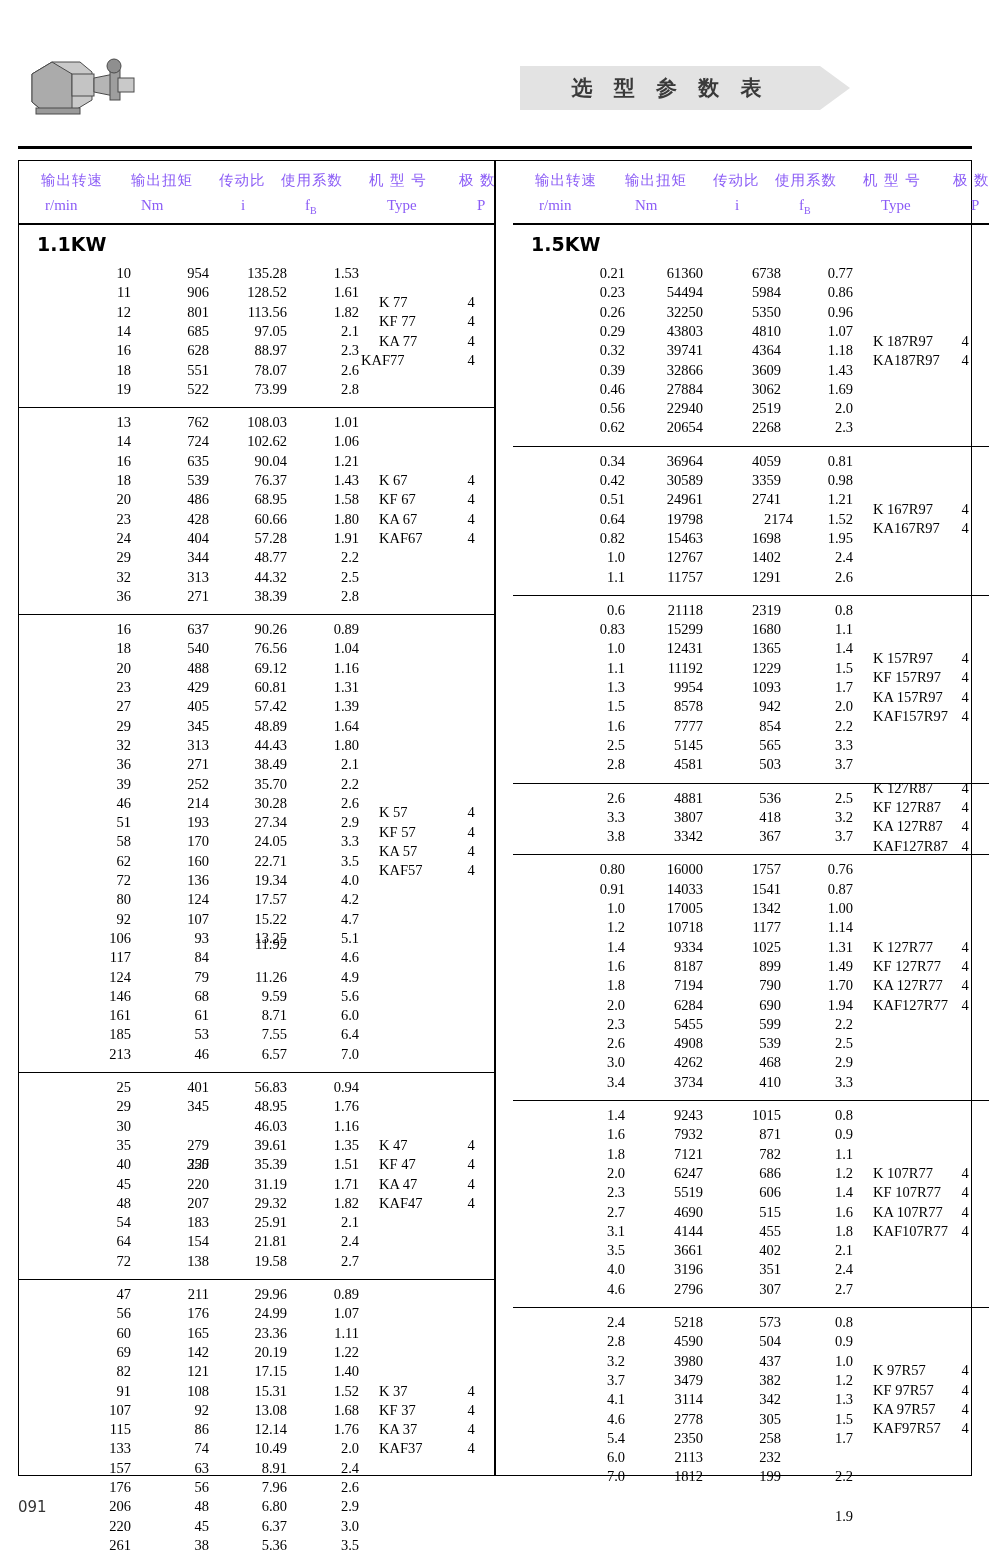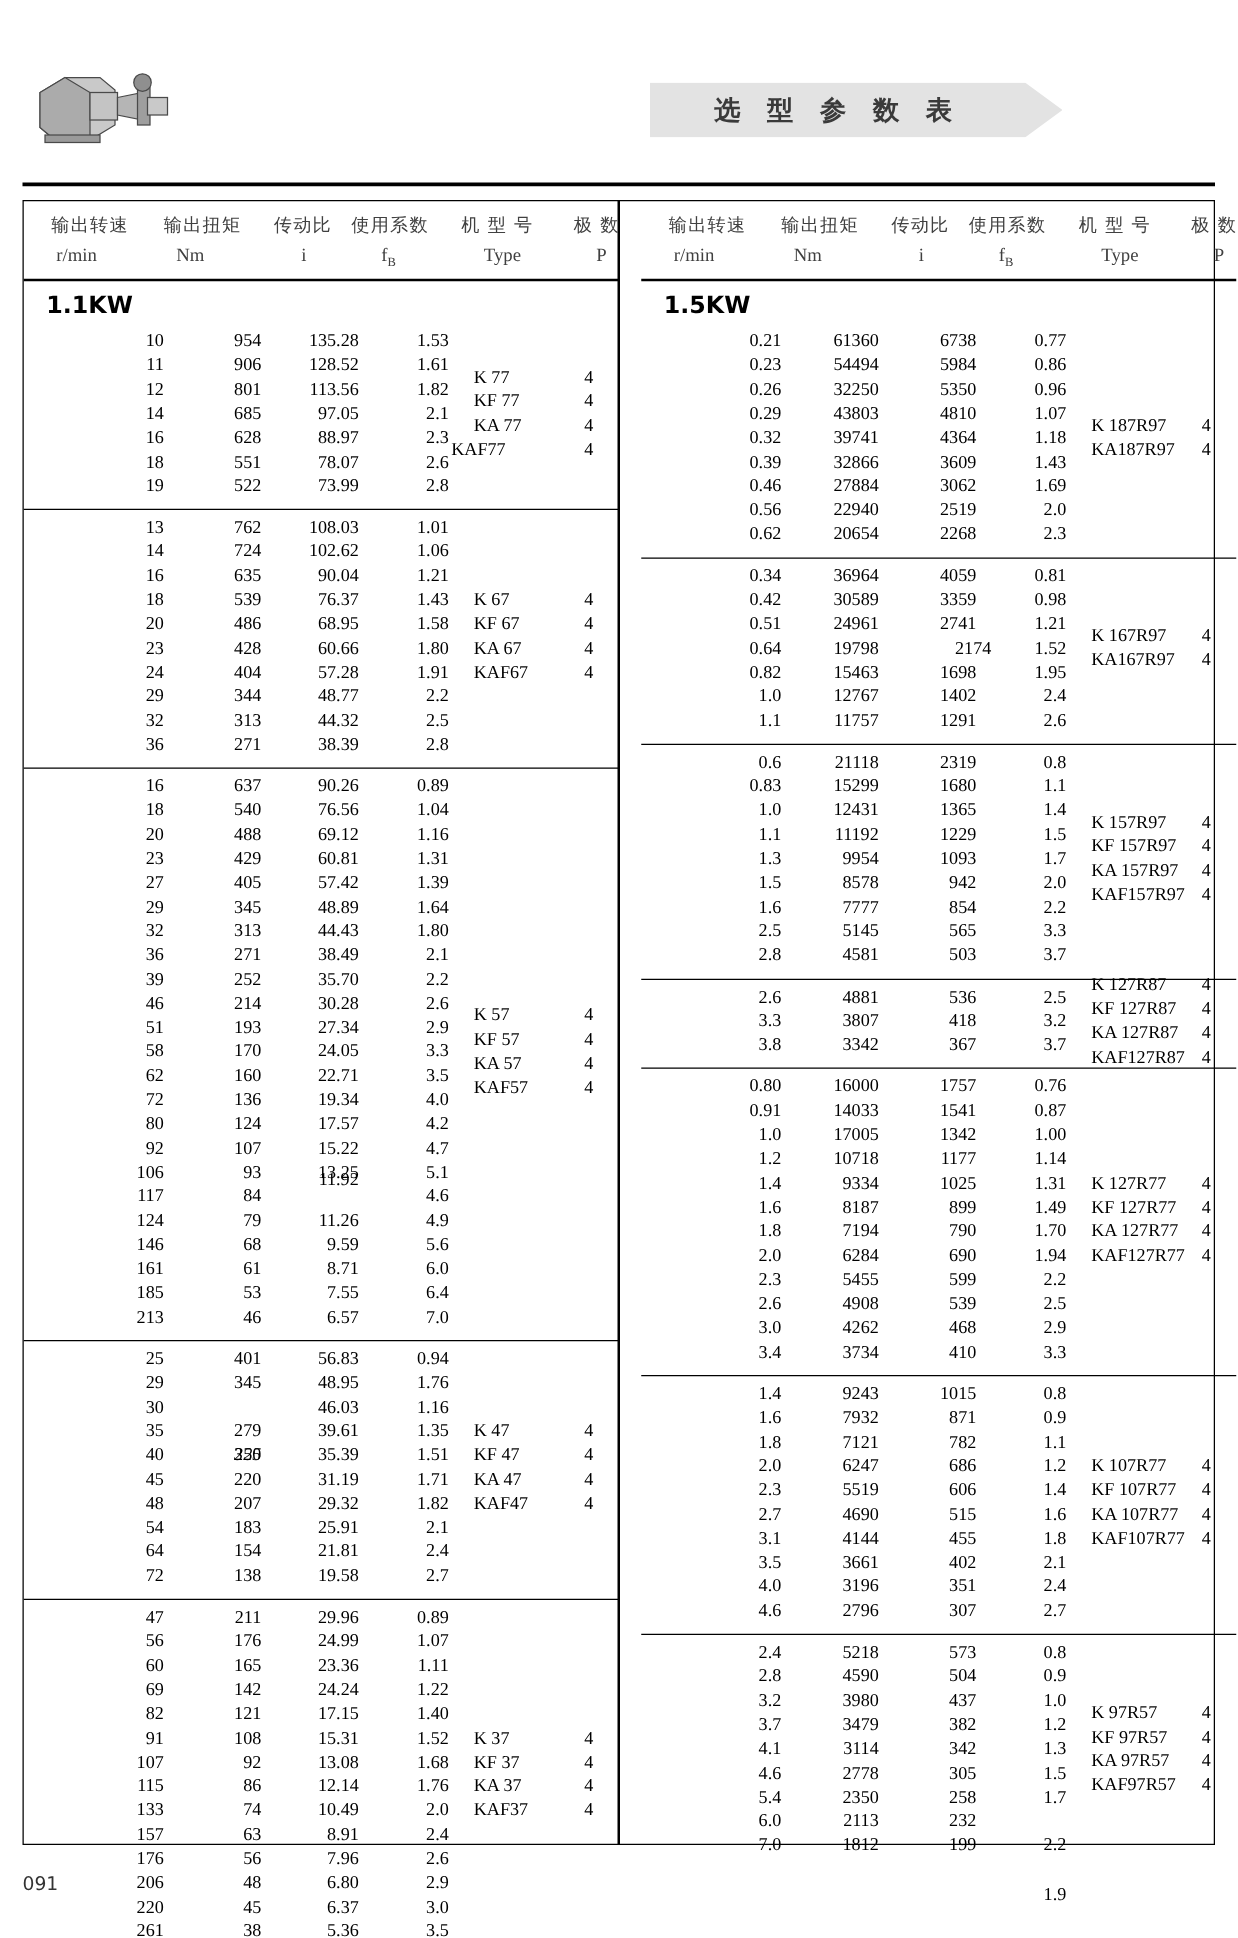--- a/index.html
+++ b/index.html
@@ -53,21 +53,21 @@
 
   .col{
     position:absolute;top:0;width:476px;height:1316px;
   }
   .col.left{left:0;}
   .col.right{left:494px;}
   .hcell{
     position:absolute;text-align:center;
     font-family:"DejaVu Sans", sans-serif;
     font-size:14.5px;
-    color:#404040;
+    color:#8b5cf6;
     white-space:nowrap;
   }
   .hcell.lat{letter-spacing:1px;}
   .hcell.serif{font-family:"Liberation Serif", serif;font-size:15px;}
   .sub{font-size:10px;vertical-align:sub;}
 
   .hline{
     position:absolute;left:0;width:476px;height:1.5px;background:#000;
   }
 
@@ -394,21 +394,21 @@
         <div class="cell" style="left: 0px; top: 1144.3px; width: 112px;">56</div>
         <div class="cell" style="left: 0px; top: 1144.3px; width: 190px;">176</div>
         <div class="cell" style="left: 0px; top: 1144.3px; width: 268px;">24.99</div>
         <div class="cell" style="left: 0px; top: 1144.3px; width: 340px;">1.07</div>
         <div class="cell" style="left: 0px; top: 1163.6px; width: 112px;">60</div>
         <div class="cell" style="left: 0px; top: 1163.6px; width: 190px;">165</div>
         <div class="cell" style="left: 0px; top: 1163.6px; width: 268px;">23.36</div>
         <div class="cell" style="left: 0px; top: 1163.6px; width: 340px;">1.11</div>
         <div class="cell" style="left: 0px; top: 1182.9px; width: 112px;">69</div>
         <div class="cell" style="left: 0px; top: 1182.9px; width: 190px;">142</div>
-        <div class="cell" style="left: 0px; top: 1182.9px; width: 268px;">24.24</div>
+        <div class="cell" style="left: 0px; top: 1182.9px; width: 268px;">20.19</div>
         <div class="cell" style="left: 0px; top: 1182.9px; width: 340px;">1.22</div>
         <div class="cell" style="left: 0px; top: 1202.2px; width: 112px;">82</div>
         <div class="cell" style="left: 0px; top: 1202.2px; width: 190px;">121</div>
         <div class="cell" style="left: 0px; top: 1202.2px; width: 268px;">17.15</div>
         <div class="cell" style="left: 0px; top: 1202.2px; width: 340px;">1.40</div>
         <div class="cell" style="left: 0px; top: 1221.5px; width: 112px;">91</div>
         <div class="cell" style="left: 0px; top: 1221.5px; width: 190px;">108</div>
         <div class="cell" style="left: 0px; top: 1221.5px; width: 268px;">15.31</div>
         <div class="cell" style="left: 0px; top: 1221.5px; width: 340px;">1.52</div>
         <div class="cell" style="left: 0px; top: 1240.8px; width: 112px;">107</div>

